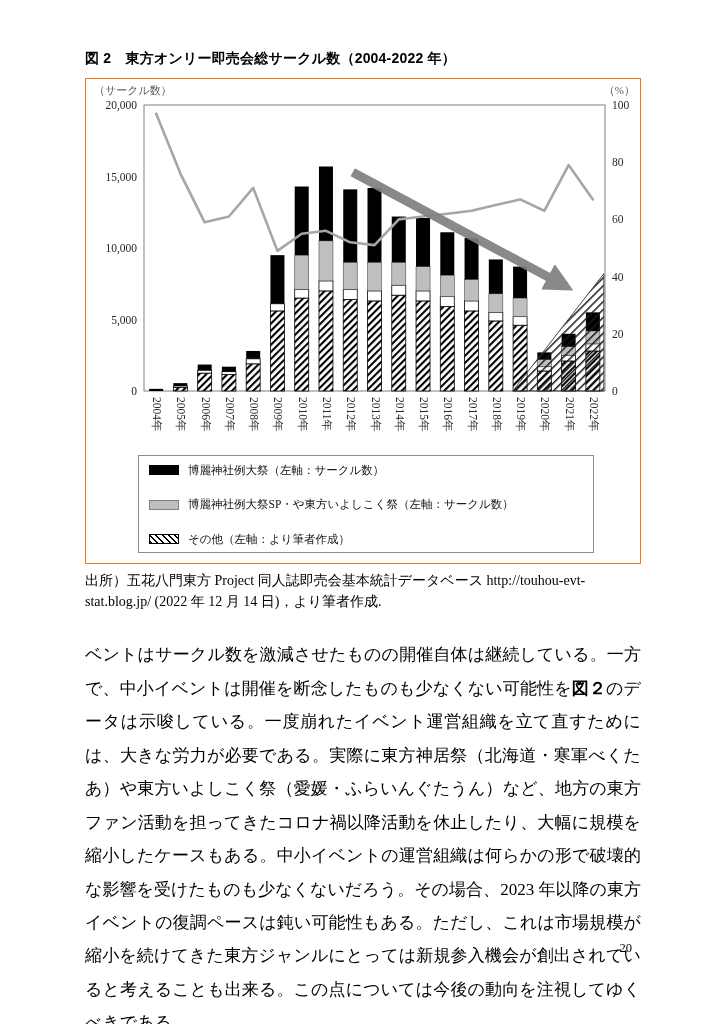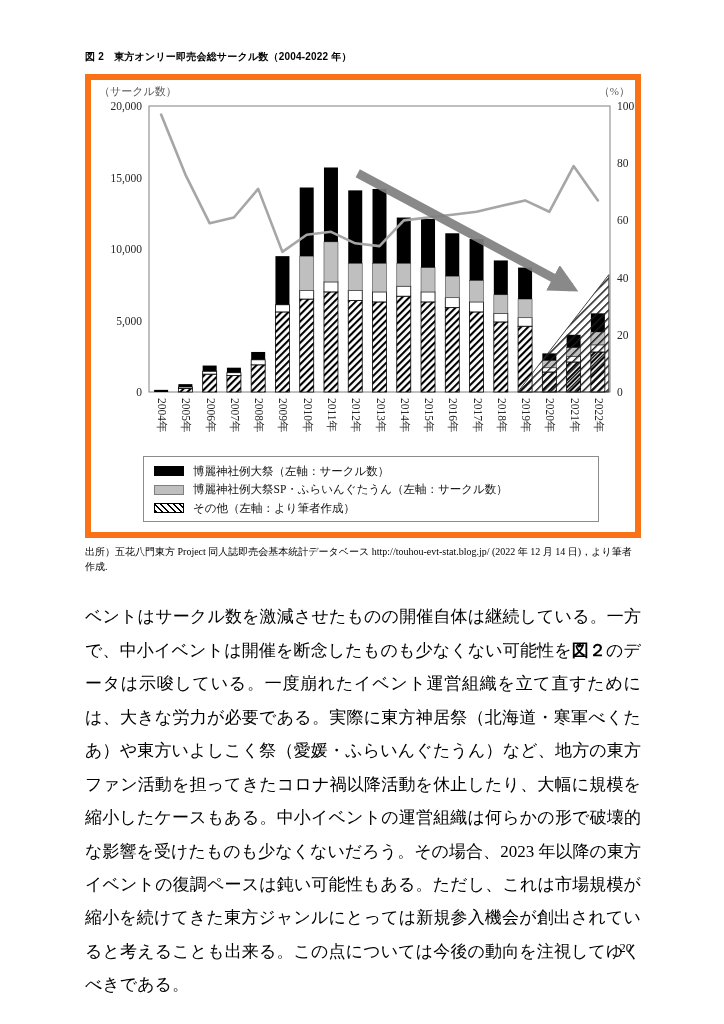--- a/index.html
+++ b/index.html
@@ -1,34 +1,34 @@
 <!DOCTYPE html>
 <html><head>
 <meta charset="utf-8">
 <style>
   *{box-sizing:border-box}
   html,body{margin:0;padding:0;background:#ffffff}
   .page{position:relative;width:724px;height:1024px;background:#fff;padding:50px 84px 0 85px;
         font-family:"Liberation Serif",serif;color:#000;overflow:hidden}
-  .fig-title{font-family:"Liberation Sans",sans-serif;font-weight:700;font-size:10px;margin:0 0 10px;letter-spacing:.2px}
-  .figure{position:relative;width:556px;border:6px solid #f97316;padding:18px 0 6px;background:#fff}
+  .fig-title{font-family:"Liberation Sans",sans-serif;font-weight:700;font-size:14px;margin:0 0 10px;letter-spacing:.2px}
+  .figure{position:relative;width:556px;border:1px solid #f97316;padding:18px 0 6px;background:#fff}
   .axis-caption{position:absolute;top:4px;font-size:11px;color:#595959}
   .axis-caption.left{left:8px}
   .axis-caption.right{right:5px}
   #chart-svg{display:block}
   .tick{font-family:"Liberation Serif",serif;font-size:11.5px;fill:#262626}
   .legend{width:456px;margin:2px 0 4px 52px;border:1px solid #8c8c8c;padding:7px 10px 6px;
-          display:flex;flex-direction:column;gap:4px;background:#fff}
+          display:flex;flex-direction:column;gap:20px;background:#fff}
   .lg-row{display:flex;align-items:center;gap:9px;font-size:11.5px;line-height:1.25;color:#111}
   .sw{width:30px;height:10px;flex:0 0 30px;display:inline-block}
   .sw-black{background:#000}
   .sw-gray{background:#bfbfbf;border:1px solid #7f7f7f}
   .sw-white{background:#fff;border:1px solid #000}
   .sw-hatch{border:1px solid #000;background:repeating-linear-gradient(45deg,#000 0 1.5px,#fff 1.5px 4.5px)}
-  .source{font-size:10px;line-height:1.5;margin:6px 0 0;width:556px;color:#000}
+  .source{font-size:14px;line-height:1.5;margin:6px 0 0;width:556px;color:#000}
   .body-text{margin-top:26px;width:556px;font-size:17px;line-height:1.97;text-align:justify}
   .body-text .bold{font-weight:700}
   .page-number{position:absolute;top:941px;right:92px;font-size:12.5px}
 </style>
 </head>
 <body>
 
 <div class="page">
 
   <h1 class="fig-title">図 2　東方オンリー即売会総サークル数（2004-2022 年）</h1>
@@ -152,21 +152,21 @@
         <polygon points="426.8,294.0 517.8,294.0 517.8,176.7" fill="url(#ht)" stroke="#333333" stroke-width="0.9"></polygon>
         <line x1="266.7" y1="75.2" x2="480.2" y2="189.6" stroke="#808080" stroke-width="9" opacity="0.92" marker-end="url(#ah)"></line>
       </svg>
     <div class="legend" id="legend">
         <div class="lg-row">
           <span class="sw sw-black"></span>
           <span>博麗神社例大祭（左軸：サークル数）</span>
         </div>
         <div class="lg-row">
           <span class="sw sw-gray"></span>
-          <span>博麗神社例大祭SP・ふらいんぐたうん（左軸：サークル数）</span>
+          <span>博麗神社例大祭SP・や東方いよしこく祭（左軸：サークル数）</span>
         </div>
         <div class="lg-row">
           <span class="sw sw-hatch"></span>
           <span>その他（左軸：より筆者作成）</span>
         </div>
       </div>
   </div>
 
   <p class="source">出所）五花八門東方 Project 同人誌即売会基本統計データベース http://touhou-evt-stat.blog.jp/ (2022 年 12 月 14 日)，より筆者作成.</p>
 

